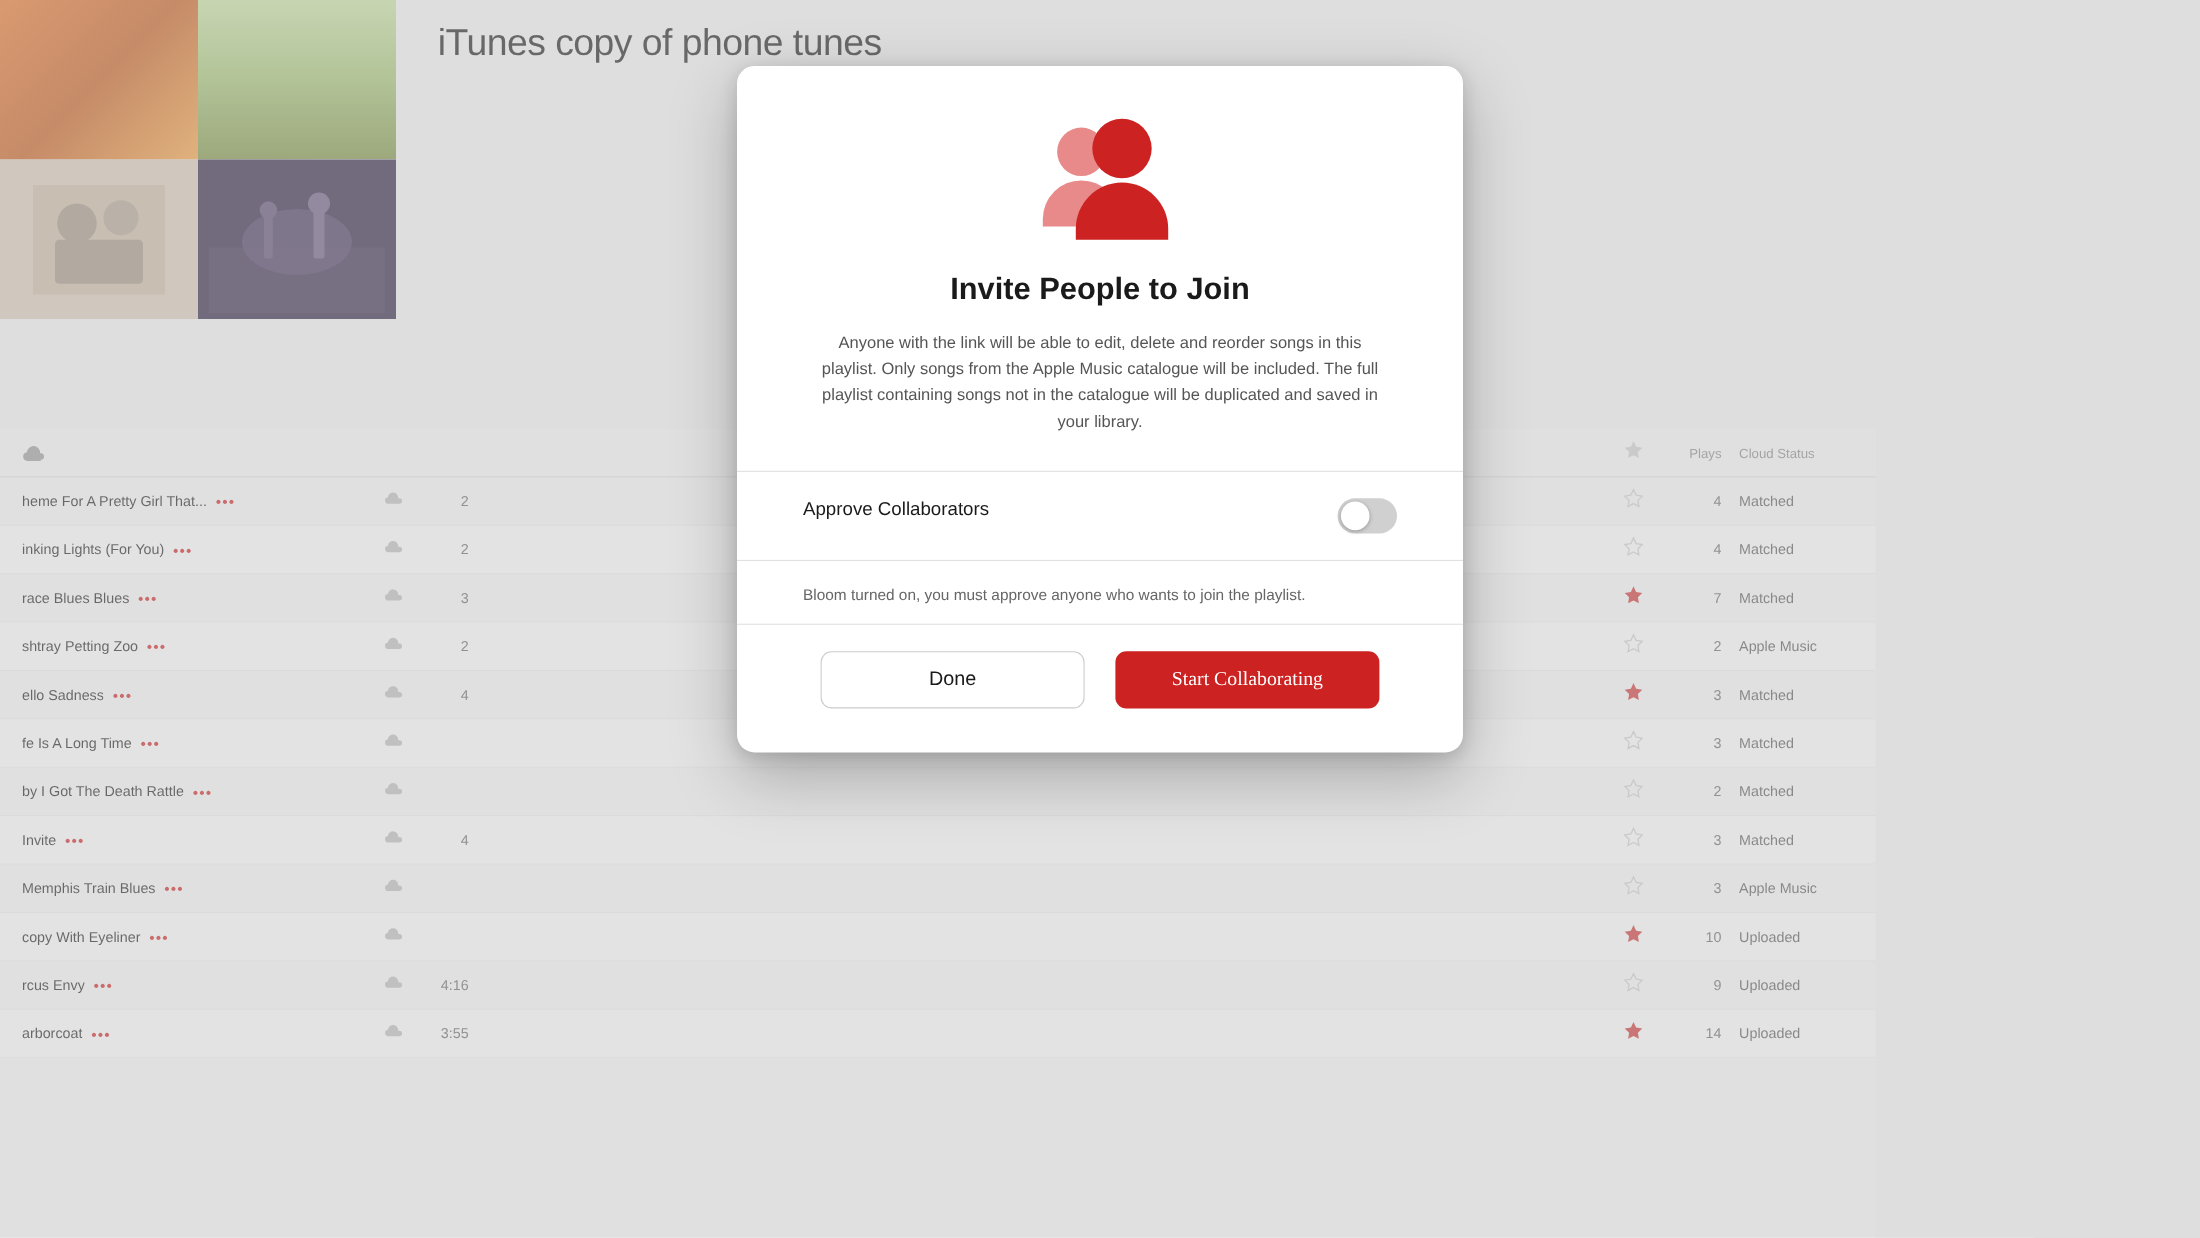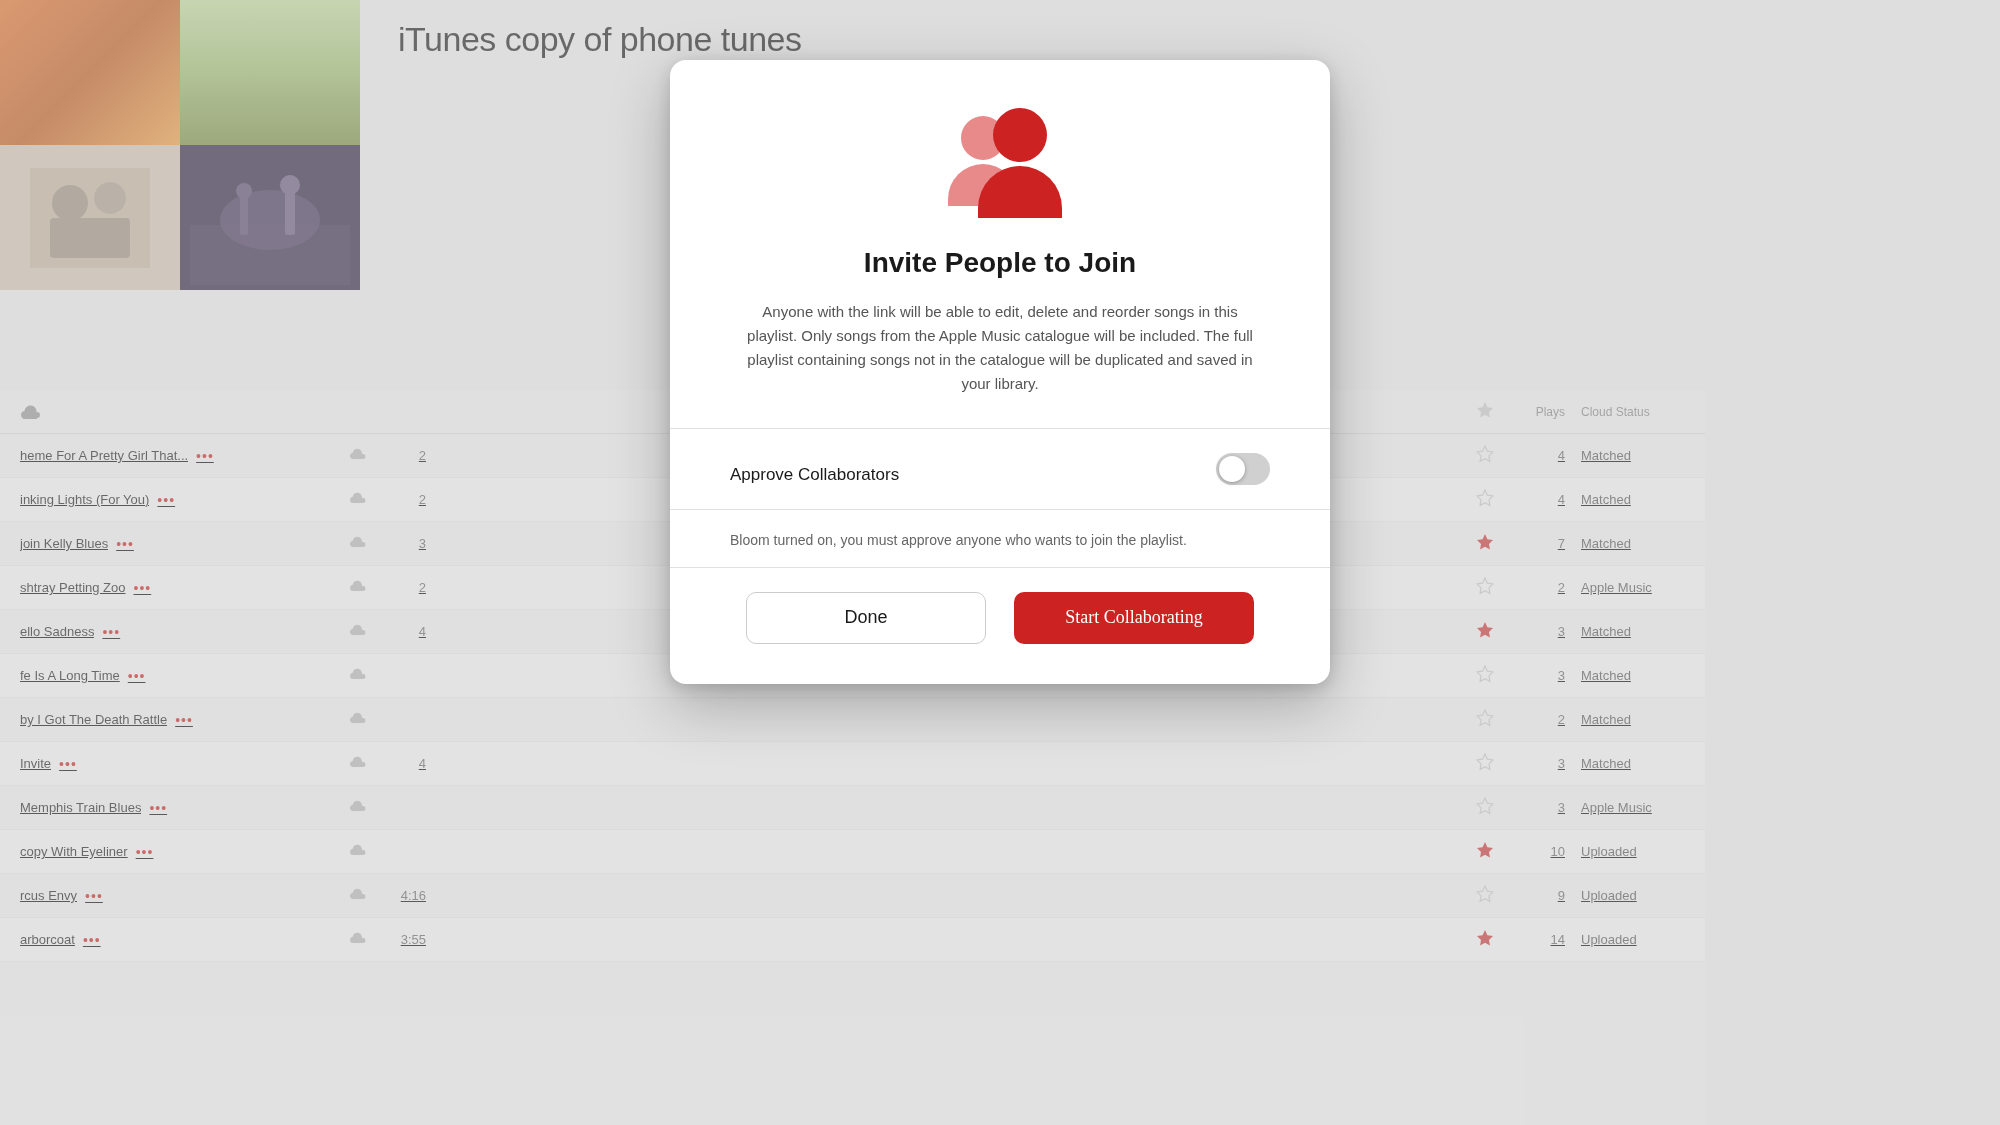--- a/index.html
+++ b/index.html
@@ -248,21 +248,21 @@
 
     .modal-divider {
       border: none;
       border-top: 1px solid #e0e0e0;
       margin: 0 -60px;
     }
 
     .modal-setting {
       padding: 24px 0;
       display: flex;
-      align-items: flex-end;
+      align-items: flex-start;
       justify-content: space-between;
       text-align: left;
     }
 
     .setting-label {
       font-size: 17px;
       color: #1a1a1a;
       font-weight: 400;
     }
 
@@ -331,21 +331,20 @@
       font-size: 18px;
       color: white;
       cursor: pointer;
       font-family: Liberation Serif, serif;
       font-weight: 500;
     }
 
     
     .songs-container {
       overflow: hidden;
-      text-decoration: underline;
     }
   </style>
 </head>
 <body>
 
 <div class="app-background">
 
   <div class="album-art-panel">
     <div class="album-tile-1"></div>
     <div class="album-tile-2">
@@ -432,21 +431,21 @@
       <div class="star-cell">
         <svg width="18" height="18" viewBox="0 0 18 18">
               <path d="M9 1l2.4 5.2L17 7l-4 3.9.9 5.5L9 13.8l-4.9 2.6.9-5.5L1 7l5.6-.8z" fill="none" stroke="#ccc" stroke-width="1.2"></path>
             </svg>
       </div>
       <div class="plays-cell">4</div>
       <div class="status-cell">Matched</div>
     </div>
         <div class="song-row">
       <div class="song-title-cell">
-        <span class="song-name">join Kelly Blues</span>
+        <span class="song-name">race Blues Blues</span>
         <span class="dots-menu">•••</span>
       </div>
       <div class="cloud-icon-cell">
         <svg width="18" height="14" viewBox="0 0 18 14" fill="none">
           <path d="M14 12H4a3 3 0 01-.4-5.97A4.5 4.5 0 0113 7h1a2.5 2.5 0 010 5z" fill="#bbb"></path>
         </svg>
       </div>
       <div class="song-time">3</div>
       <div class="spacer"></div>
       <div class="star-cell">

